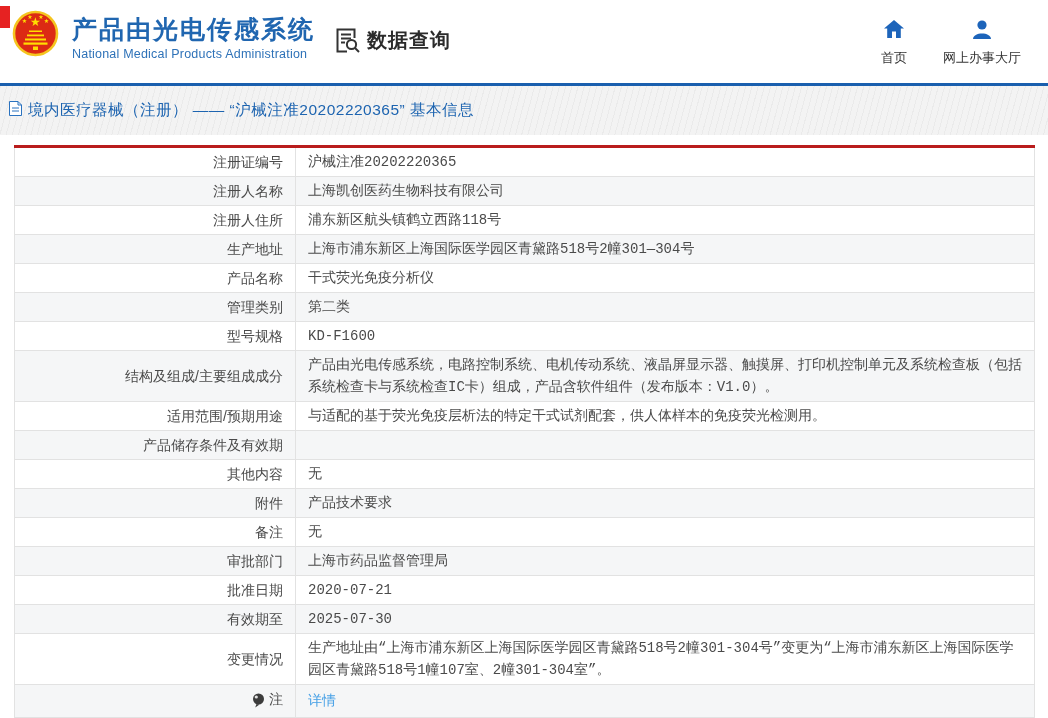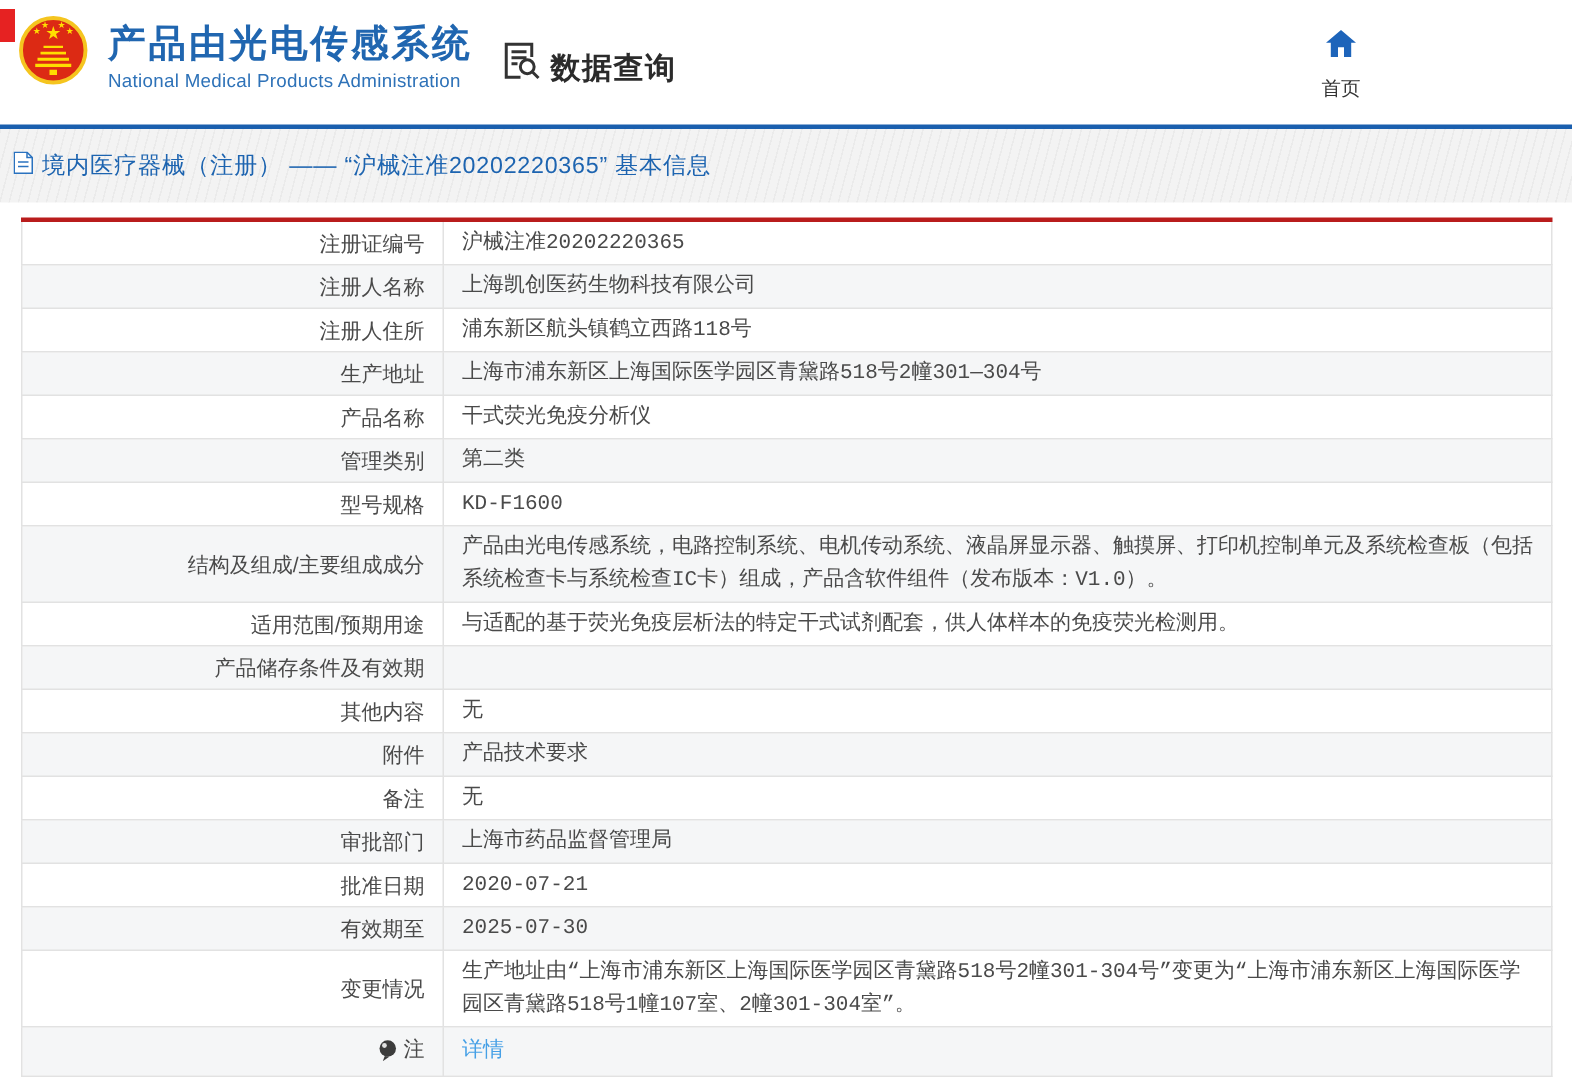--- a/index.html
+++ b/index.html
@@ -15,21 +15,21 @@
     position: relative;
     height: 86px;
     background: #ffffff;
     border-bottom: 3px solid #1a5fae;
   }
   .red-corner { position:absolute; left:0; top:6px; width:10px; height:22px; background:#e62222; }
   .emblem { position:absolute; left:12px; top:9px; width:47px; height:52px; }
   .org-block { position:absolute; left:72px; top:15px; }
   .org-cn { font-size:25px; font-weight:700; color:#2066b0; letter-spacing:2px; line-height:28px; }
   .org-en { font-size:12.5px; color:#2e72b8; margin-top:4px; letter-spacing:0.2px; }
-  .dq-block { position:absolute; left:334px; top:27px; display:flex; align-items:flex-end; gap:6px; cursor:pointer; }
+  .dq-block { position:absolute; left:334px; top:27px; display:flex; align-items:flex-start; gap:6px; cursor:pointer; }
   .dq-label { font-size:20px; font-weight:600; color:#2b2b2b; letter-spacing:1px; }
   .nav-item { position:absolute; top:20px; text-align:center; cursor:pointer; }
   .nav-home { left:866px; width:56px; }
   .nav-hall { left:932px; width:100px; }
   .nav-item .nav-label { display:block; font-size:13px; color:#333; margin-top:6px; }
   .nav-icon { display:inline-block; height:19px; }
   
   .band {
     height: 49px;
     background-color: #f3f3f3;
@@ -104,20 +104,29 @@
 
   <div class="nav-item nav-home">
     <span class="nav-icon">
       <svg width="20" height="19" viewBox="0 0 20 19">
         <path d="M10 0 L20 8.5 H16.8 V18 H12 V11.5 H8 V18 H3.2 V8.5 H0 Z" fill="#1d64ba"></path>
       </svg>
     </span>
     <span class="nav-label">首页</span>
   </div>
 
+  <div class="nav-item nav-hall">
+    <span class="nav-icon">
+      <svg width="20" height="19" viewBox="0 0 20 19">
+        <circle cx="10" cy="5" r="4.6" fill="#1d64ba"></circle>
+        <path d="M1 19 C1 11.5 19 11.5 19 19 Z" fill="#1d64ba"></path>
+      </svg>
+    </span>
+    <span class="nav-label">网上办事大厅</span>
+  </div>
 </div>
 
 <div class="band">
   <div class="crumb">
     <span>
       <svg width="13" height="15" viewBox="0 0 13 15" fill="none" stroke="#2a72bf" stroke-width="1">
         <path d="M0.5 0.5 H9 L12.5 4 V14.5 H0.5 Z" fill="#ffffff"></path>
         <path d="M9 0.5 V4 H12.5"></path>
         <path d="M3 7 H10"></path>
         <path d="M3 10 H10"></path>

